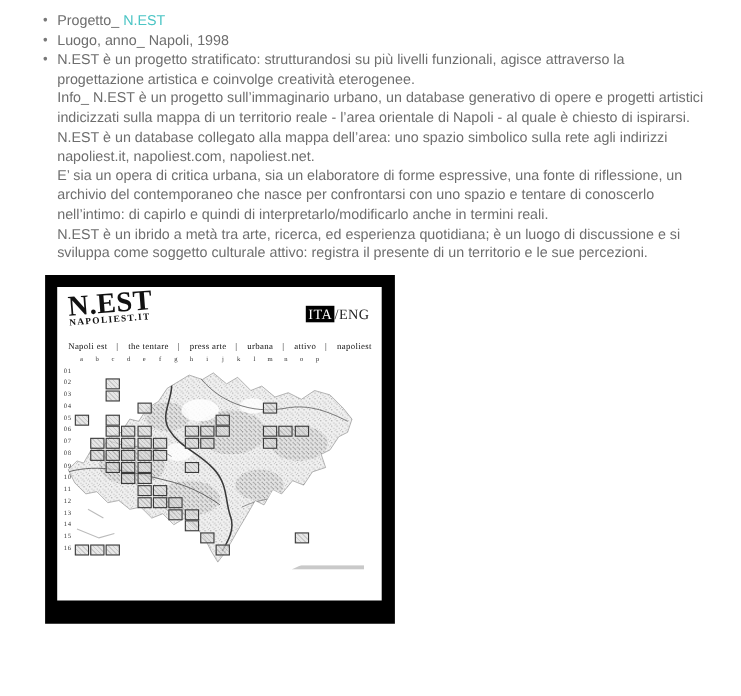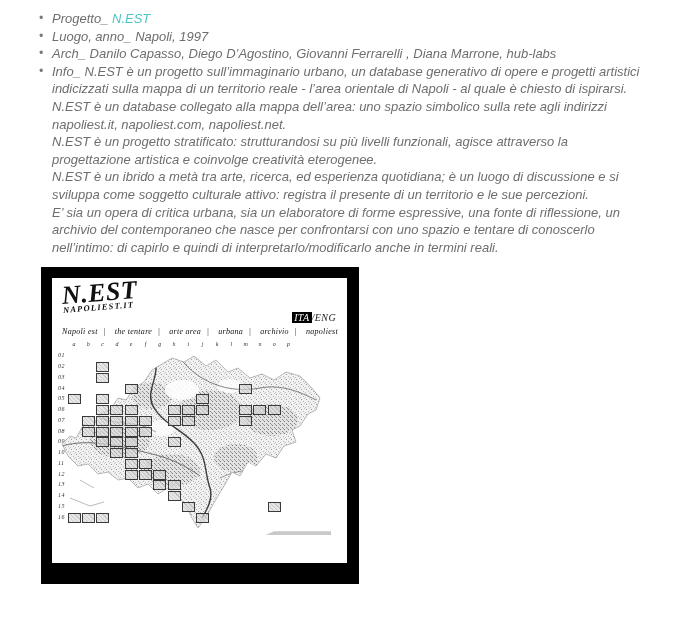--- a/index.html
+++ b/index.html
@@ -2,21 +2,21 @@
 <html><head>
 <meta charset="utf-8">
 <style>
   html,body{margin:0;padding:0;}
   body{
     width:674px;height:633px;background:#ffffff;overflow:hidden;
     font-family:"Liberation Sans",sans-serif;
     -webkit-font-smoothing:antialiased;
   }
   
-  .article{padding:10px 24px 0 0;font-style:italic;}
+  .article{padding:10px 24px 0 0;}
   .meta{list-style:none;margin:0;padding:0 0 0 52px;}
   .meta li{
     position:relative;color:#6e6e6e;font-size:13px;line-height:17.6px;
     max-width:598px;
   }
   .meta li::before{
     content:"•";position:absolute;left:-13px;top:0;
     color:#787878;font-size:12px;
   }
   .accent-link{color:#4cc5c5;cursor:pointer;text-decoration:none;}
@@ -26,21 +26,21 @@
     margin:11px 0 0 41px;
     width:295px;height:285px;
     border-style:solid;border-color:#000;
     border-width:11px 12px 21px 11px;
     position:relative;background:#fff;
     font-family:"Liberation Serif",serif;color:#111;
   }
   .logo{position:absolute;left:9px;top:7px;transform:rotate(-4.5deg);transform-origin:left top;cursor:pointer;}
   .logo-title{font-size:26px;font-weight:bold;line-height:21px;letter-spacing:.5px;}
   .logo-sub{font-size:8.5px;font-weight:bold;letter-spacing:1.2px;margin-top:-1px;}
-  .lang{position:absolute;right:11px;top:34px;font-size:10px;letter-spacing:.4px;}
+  .lang{position:absolute;right:11px;top:17px;font-size:13px;letter-spacing:.4px;}
   .lang-active{background:#000;color:#fff;padding:0 2px;cursor:pointer;}
   .lang-div{color:#222;}
   .lang-inactive{color:#222;cursor:pointer;}
   .nav{
     position:absolute;top:49px;left:10px;right:9px;
     display:flex;justify-content:space-between;align-items:center;
     font-size:8px;letter-spacing:.3px;
   }
   .nav-item{white-space:nowrap;cursor:pointer;}
   .nav-item:not(:first-child)::before{content:"|";padding-right:9px;color:#222;cursor:default;}
@@ -72,47 +72,46 @@
 </style>
 </head>
 <body>
 
 <div class="article">
   <ul class="meta">
     <li>
       <span>Progetto_</span>
       <a class="accent-link">N.EST</a>
     </li>
-    <li>Luogo, anno_ Napoli, 1997</li>
-    <li>Arch_ Danilo Capasso, Diego D’Agostino, Giovanni Ferrarelli , Diana Marrone, hub-labs</li>
+    <li>Luogo, anno_ Napoli, 1998</li>
     <li>
+      <div class="info-par">N.EST è un progetto stratificato: strutturandosi su più livelli funzionali, agisce attraverso la progettazione artistica e coinvolge creatività eterogenee.</div>
       <div class="info-par">Info_ N.EST è un progetto sull’immaginario urbano, un database generativo di opere e progetti artistici indicizzati sulla mappa di un territorio reale - l’area orientale di Napoli - al quale è chiesto di ispirarsi. N.EST è un database collegato alla mappa dell’area: uno spazio simbolico sulla rete agli indirizzi napoliest.it, napoliest.com, napoliest.net.</div>
-      <div class="info-par">N.EST è un progetto stratificato: strutturandosi su più livelli funzionali, agisce attraverso la progettazione artistica e coinvolge creatività eterogenee.</div>
+      <div class="info-par">E’ sia un opera di critica urbana, sia un elaboratore di forme espressive, una fonte di riflessione, un archivio del contemporaneo che nasce per confrontarsi con uno spazio e tentare di conoscerlo nell’intimo: di capirlo e quindi di interpretarlo/modificarlo anche in termini reali.</div>
       <div class="info-par">N.EST è un ibrido a metà tra arte, ricerca, ed esperienza quotidiana; è un luogo di discussione e si sviluppa come soggetto culturale attivo: registra il presente di un territorio e le sue percezioni.</div>
-      <div class="info-par">E’ sia un opera di critica urbana, sia un elaboratore di forme espressive, una fonte di riflessione, un archivio del contemporaneo che nasce per confrontarsi con uno spazio e tentare di conoscerlo nell’intimo: di capirlo e quindi di interpretarlo/modificarlo anche in termini reali.</div>
     </li>
   </ul>
 
   <div class="shot">
 
     <div class="logo">
       <div class="logo-title">N.EST</div>
       <div class="logo-sub">NAPOLIEST.IT</div>
     </div>
 
     <div class="lang">
       <span class="lang-active">ITA</span><span class="lang-div">/</span><span class="lang-inactive">ENG</span>
     </div>
 
     <div class="nav">
       <span class="nav-item">Napoli est</span>
       <span class="nav-item">the tentare</span>
-      <span class="nav-item">arte area</span>
+      <span class="nav-item">press arte</span>
       <span class="nav-item">urbana</span>
-      <span class="nav-item">archivio</span>
+      <span class="nav-item">attivo</span>
       <span class="nav-item">napoliest</span>
     </div>
 
     <div class="grid-cols">
         <span style="left: 22px;">a</span>
         <span style="left: 36.3px;">b</span>
         <span style="left: 50.6px;">c</span>
         <span style="left: 64.9px;">d</span>
         <span style="left: 79.2px;">e</span>
         <span style="left: 93.5px;">f</span>

